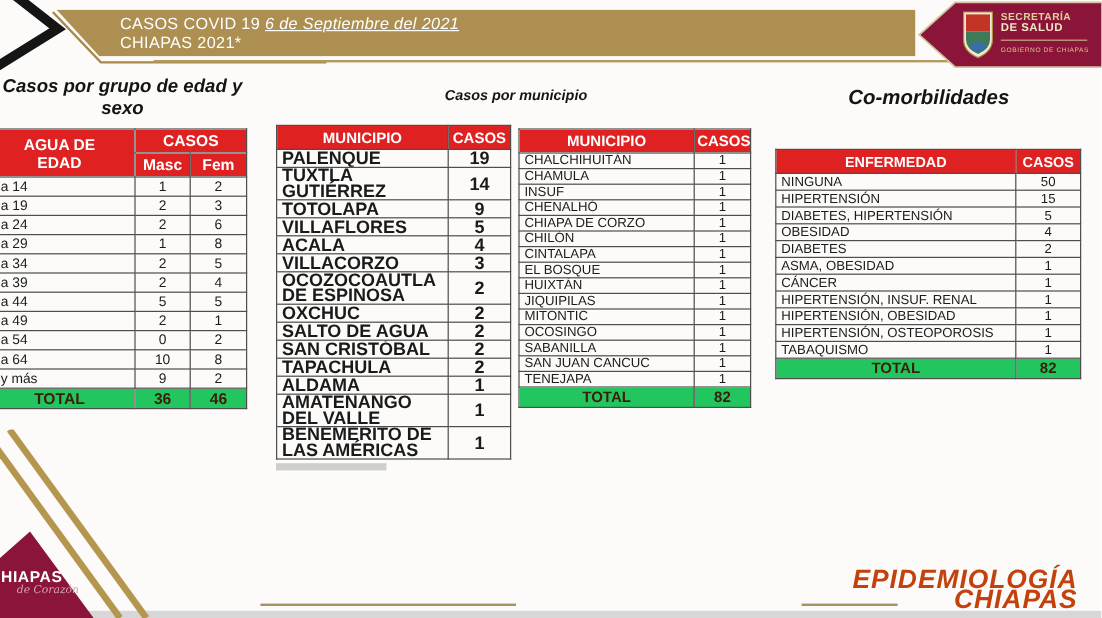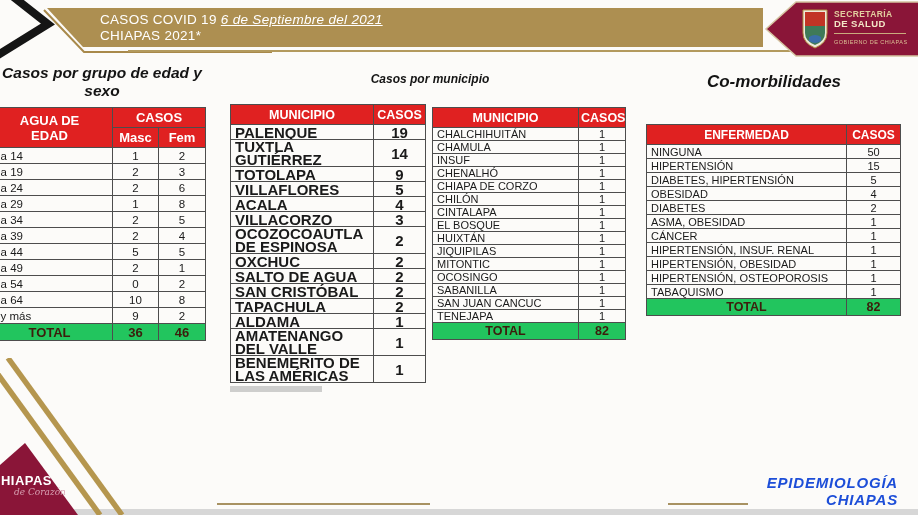--- a/index.html
+++ b/index.html
@@ -52,22 +52,22 @@
   .com-tbl th.red{font-size:12px;height:17px;}
   .com-tbl td{height:13px;font-size:11px;white-space:nowrap;}
   .com-tbl tr.total td{height:16px;font-size:12.5px;}
 
   
   .corner-svg{left:0;top:358px;z-index:1;}
   .corner-chiapas{left:-9px;top:473px;z-index:2;color:#fff;font-weight:bold;
                   font-size:13px;letter-spacing:.5px;}
   .corner-script{left:14px;top:487px;z-index:2;color:#d9a3b4;font-style:italic;
                  font-size:9px;font-family:"DejaVu Serif",serif;}
-  .brand{right:20px;top:474px;text-align:right;color:#1d4ed8;font-weight:bold;
-         font-style:italic;font-size:15px;line-height:17px;letter-spacing:.8px;}
+  .brand{right:20px;top:474px;text-align:right;color:#c2410c;font-weight:bold;
+         font-style:italic;font-size:22px;line-height:17px;letter-spacing:.8px;}
   .tan-line{height:2px;background:#a89262;top:503px;}
   .bottom-strip{left:0;top:509px;width:918px;height:6px;background:#d7d7d7;}
   .tbl-smudge{left:230px;top:386px;width:92px;height:6px;background:#c6c6c6;opacity:.85;}
 </style>
 </head>
 <body>
 
 <div class="stage">
 
   <svg class="abs" style="left:-8px;top:-6px;z-index:3;" width="70" height="72">

